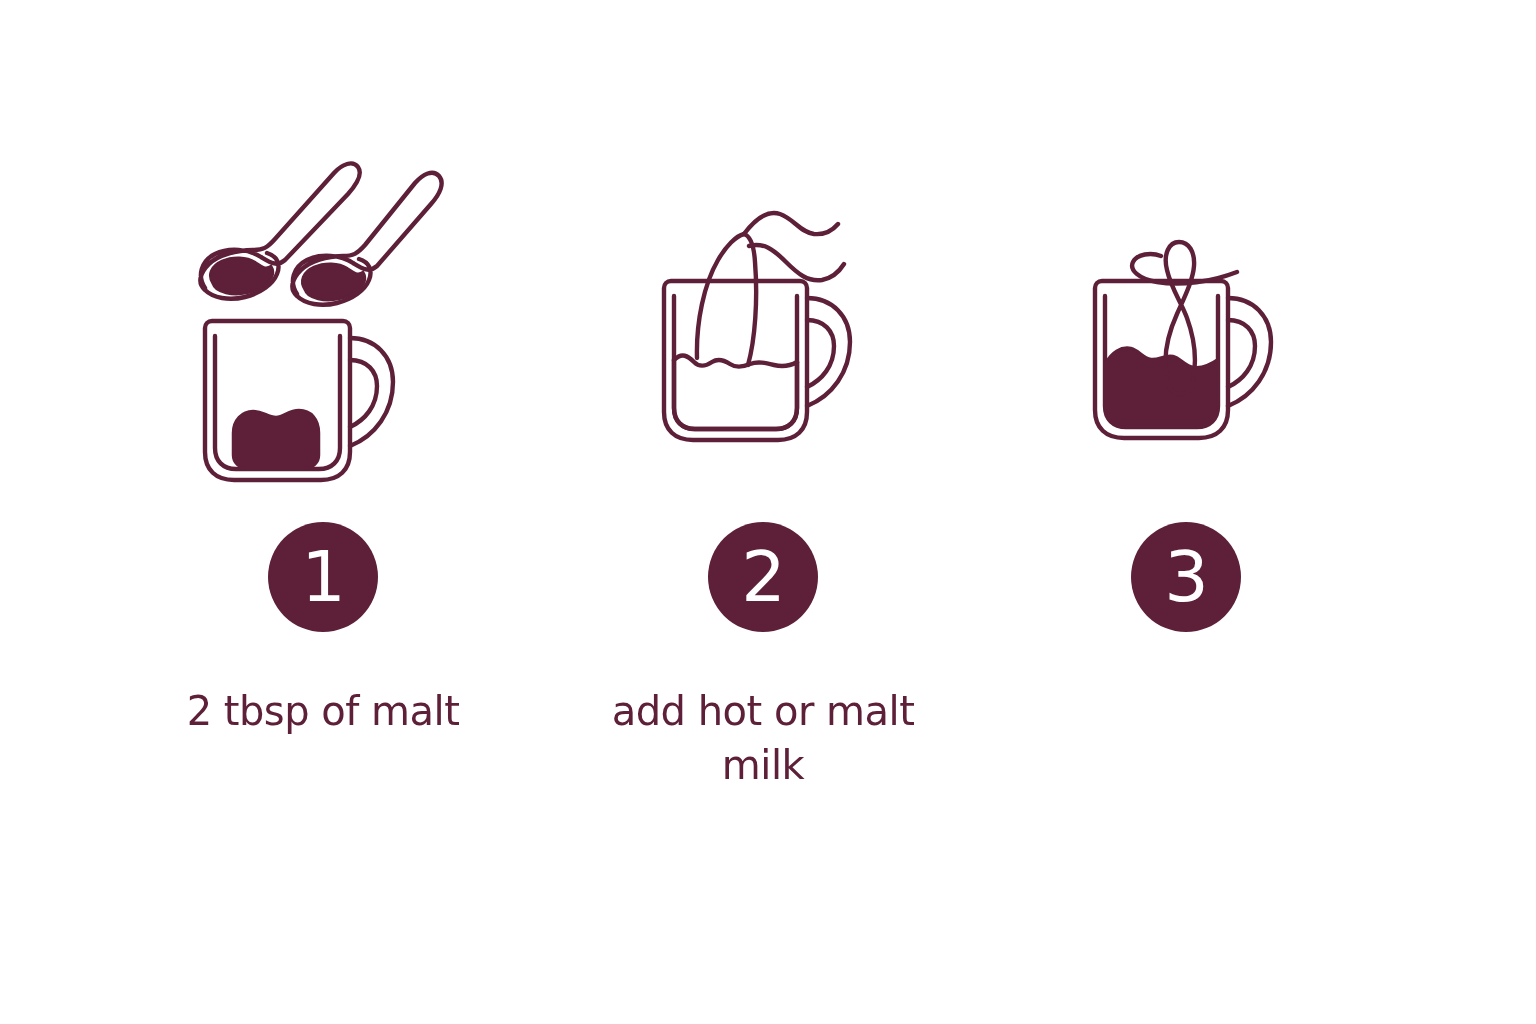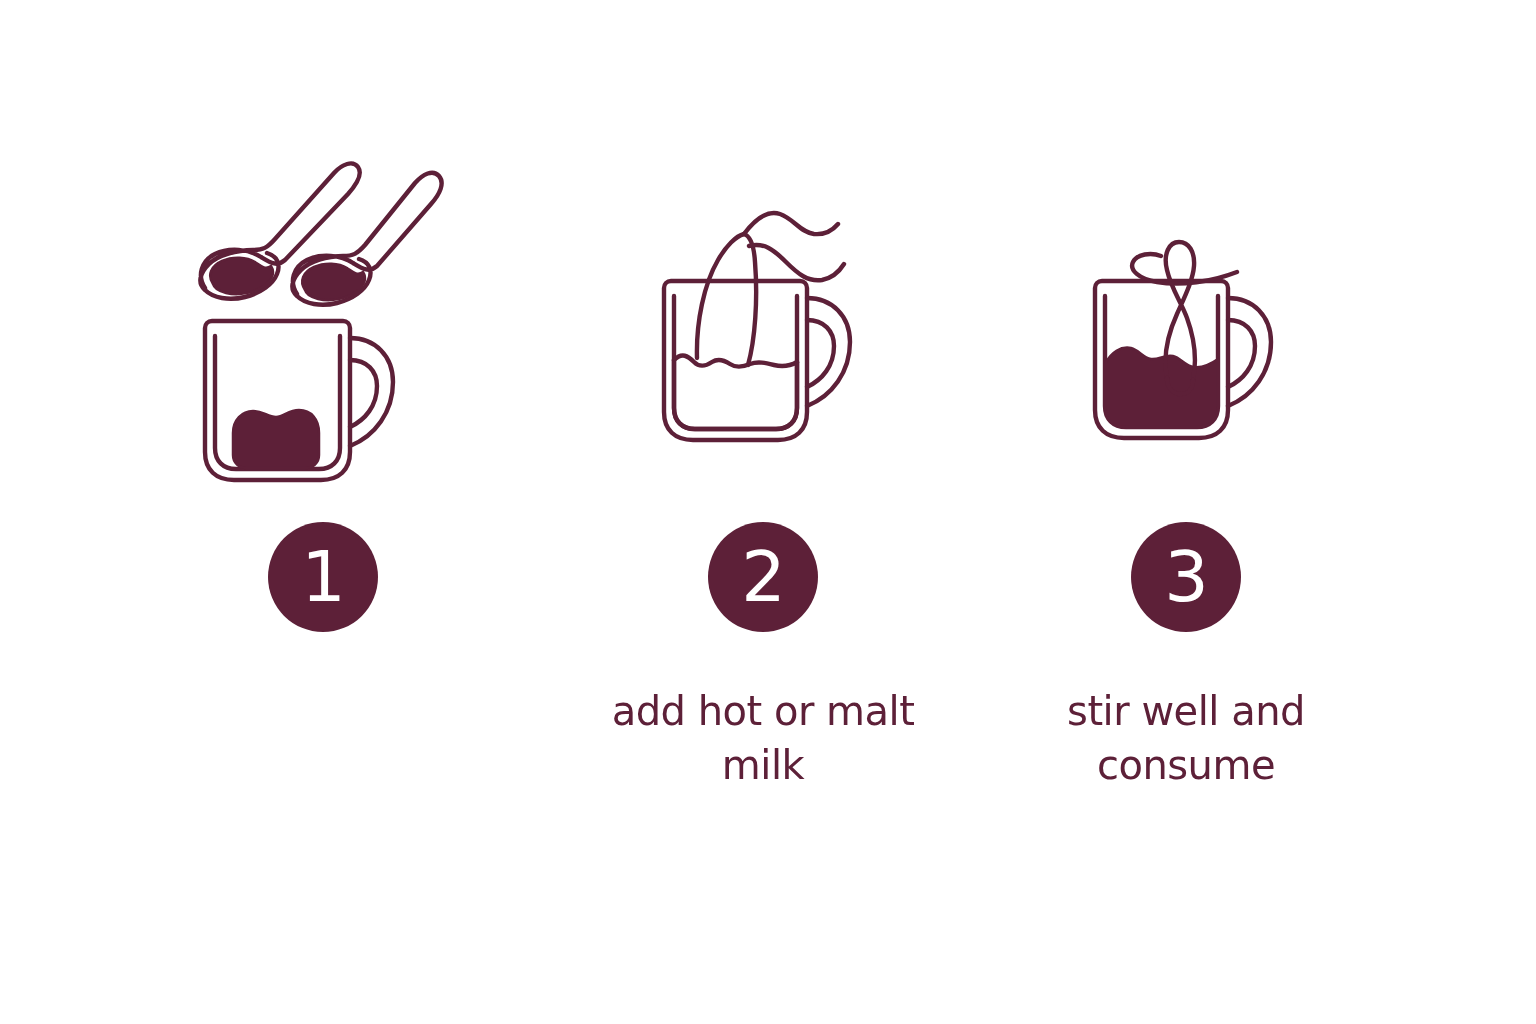--- a/index.html
+++ b/index.html
@@ -175,20 +175,21 @@
                      C 46 308, 40 303, 40 295
                      Z" fill="#5d2038" stroke="#5d2038" stroke-width="2.5"></path>
           </g>
         </svg>
       </div>
 
       <div class="badge">
         <span class="badge-num">1</span>
       </div>
 
+      <div class="caption">2 tbsp of malt</div>
     </div>
 
     <div class="step step-2">
       <div class="icon-wrap">
         <svg width="230" height="330" viewBox="0 0 230 330">
           <g fill="none" stroke="#5d2038" stroke-width="4.4" stroke-linecap="round" stroke-linejoin="round">
 
             <path d="M49 198
                      C 48 162, 56 124, 70 100
                      C 78 86, 88 76, 96 74"></path>
@@ -315,17 +316,16 @@
                      C 58 119, 48 110, 52 102
                      C 56 94, 70 92, 80 96"></path>
           </g>
         </svg>
       </div>
 
       <div class="badge">
         <span class="badge-num">3</span>
       </div>
 
-      <div class="caption caption-3">stir well and consume</div>
     </div>
 
   </div>
 </div>
 
 </body></html>

